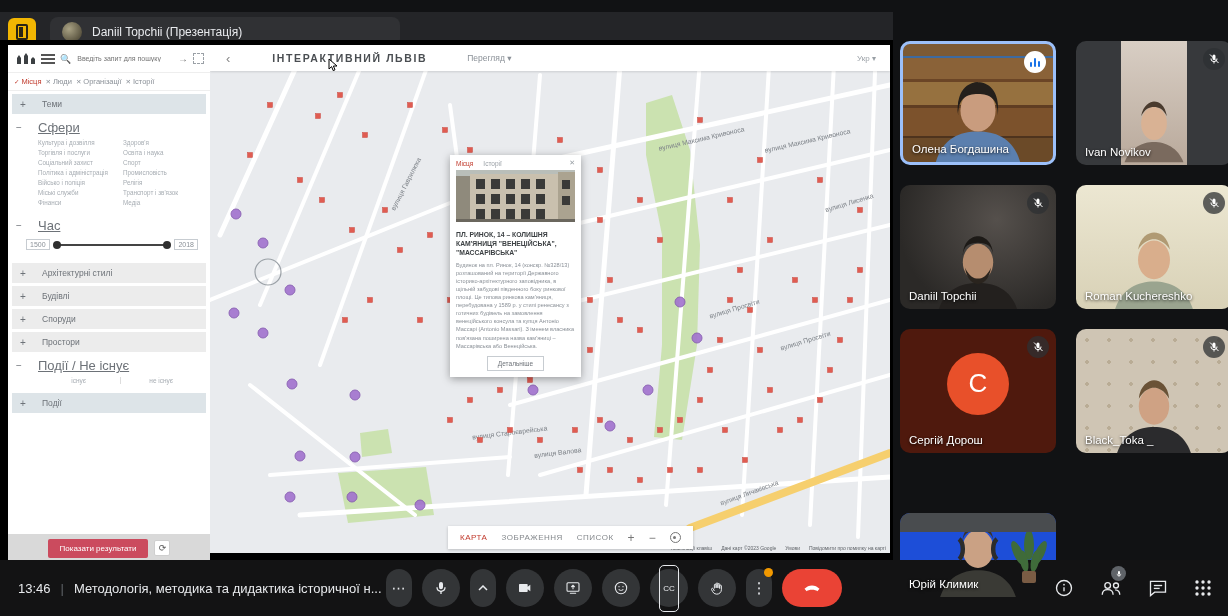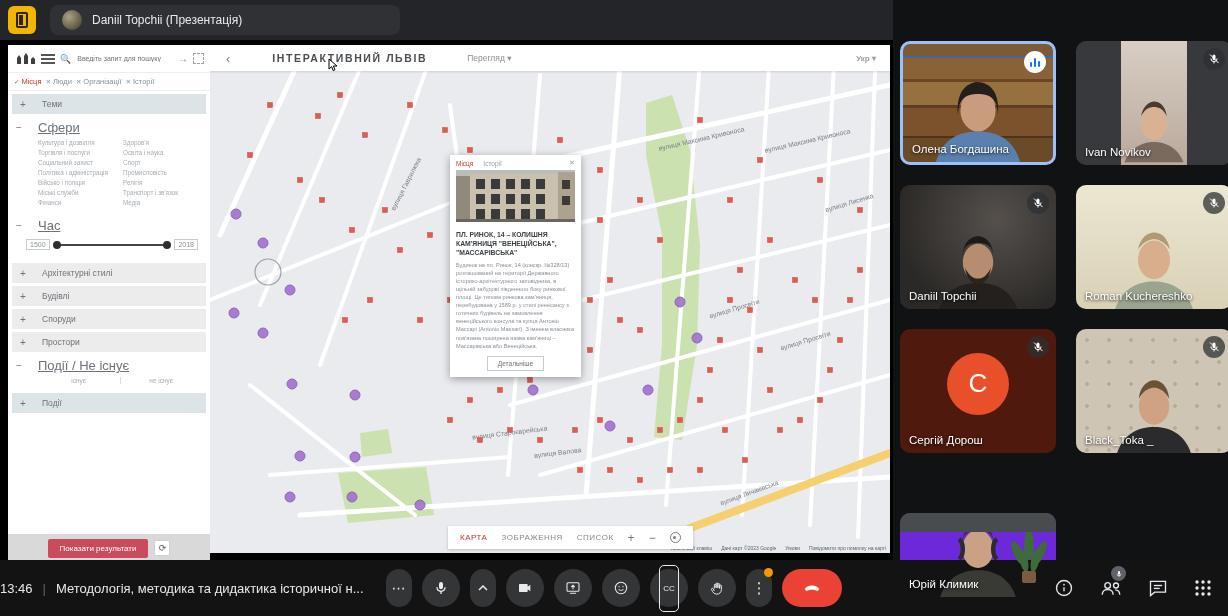--- a/index.html
+++ b/index.html
@@ -1,20 +1,20 @@
 <!DOCTYPE html>
 <html><head>
 <meta charset="utf-8">
 <style>
   html,body{margin:0;padding:0;background:#000;}
   *{box-sizing:border-box;font-family:"Liberation Sans",sans-serif;}
   .stage{position:relative;width:1228px;height:616px;background:#111214;overflow:hidden;}
 
   
-  .top-bar{position:absolute;left:0;top:0;width:893px;height:40px;background:#242528;display:flex;align-items:center;}
+  .top-bar{position:absolute;left:0;top:12px;width:893px;height:40px;background:#242528;display:flex;align-items:center;}
   .app-icon{width:28px;height:28px;margin-left:8px;border-radius:6px;background:#f2b602;display:flex;align-items:center;justify-content:center;cursor:pointer;}
   .door{width:12px;height:16px;border:2px solid #2a2516;border-radius:2px;position:relative;}
   .door:after{content:"";position:absolute;left:1px;top:1px;width:4px;height:10px;background:#2a2516;}
   .presenter-pill{margin-left:14px;height:30px;min-width:350px;background:#303134;border-radius:8px;display:flex;align-items:center;padding:0 12px;gap:10px;cursor:pointer;}
   .avatar{width:20px;height:20px;border-radius:50%;background:radial-gradient(circle at 35% 35%,#a9a284,#5d5743 70%,#3c3a2c);flex:0 0 auto;}
   .presenter-pill span.nm{color:#e8eaed;font-size:12px;white-space:nowrap;}
 
   
   .share-region{position:absolute;left:0;top:40px;width:893px;height:520px;background:#000;}
   
@@ -54,21 +54,21 @@
   .sb-footer{margin-top:auto;height:28px;background:#d9d9d9;display:flex;align-items:center;justify-content:center;gap:6px;}
   .btn-results{background:#cb4b5e;color:#fff;border:none;font-size:8px;padding:5px 12px;border-radius:2px;cursor:pointer;}
   .btn-refresh{width:16px;height:16px;background:#fff;border:1px solid #cfcfcf;border-radius:2px;color:#555;font-size:9px;line-height:14px;text-align:center;cursor:pointer;}
 
   
   .map-panel{position:absolute;left:210px;top:5px;width:680px;height:508px;background:#e9ebee;overflow:hidden;}
   .map-header{position:absolute;left:0;top:0;width:100%;height:26px;background:#fff;z-index:5;display:flex;align-items:center;box-shadow:0 1px 2px rgba(0,0,0,.12);}
   .back-ch{font-size:13px;color:#888;margin-left:16px;cursor:pointer;}
   .map-title{margin-left:42px;font-size:10.5px;letter-spacing:1.6px;color:#4a4e52;font-weight:bold;cursor:pointer;}
   .view-menu{margin-left:40px;font-size:8.5px;color:#8a9097;cursor:pointer;}
-  .lang-menu{margin-left:auto;margin-right:14px;font-size:8px;color:#9aa0a6;cursor:pointer;font-weight:bold;}
+  .lang-menu{margin-left:auto;margin-right:14px;font-size:8px;color:#9aa0a6;cursor:pointer;}
   .cursor-hand{position:absolute;left:118px;top:13px;z-index:6;}
   #map-svg{position:absolute;left:0;top:0;width:680px;height:508px;cursor:grab;}
   
   .popup{position:absolute;left:240px;top:110px;width:131px;background:#fff;z-index:6;box-shadow:0 2px 8px rgba(0,0,0,.35);padding:4px 6px 6px 6px;}
   .popup .ptabs{display:flex;gap:10px;font-size:6.5px;align-items:center;}
   .popup .ptab-a{color:#c0392b;cursor:pointer;}
   .popup .ptab-b{color:#9aa0a6;cursor:pointer;}
   .popup .pclose{margin-left:auto;color:#9aa0a6;font-size:7px;cursor:pointer;}
   .popup .pimg{margin-top:3px;}
   .popup h4{margin:4px 0 3px 0;font-size:6.8px;color:#3c4043;line-height:1.35;}
@@ -98,26 +98,26 @@
   .v1{border:3px solid #9cc0fa;background:
       linear-gradient(180deg,#7c5a35 0 10%,#3d6aa0 10% 12%,#8a6238 12% 30%,#6b4526 30% 32%,#96713f 32% 52%,#5f3d22 52% 54%,#7c522c 54% 78%,#4e331d 78% 80%,#6b4a28 80% 100%);}
   .v2{background:linear-gradient(90deg,#cdc3b2 0 20%,#b2a488 20% 23%,#d8d0bf 23% 55%,#c0b194 55% 58%,#cfc6b5 58% 100%),linear-gradient(#e7e0d2,#c9bda5);}
   .v3{background:#37393c;}
   .v3 .portrait{position:absolute;left:29%;top:0;width:42%;height:100%;background:linear-gradient(#d8cec4,#b9a99b);}
   .v4{background:radial-gradient(circle at 62% 28%,#55504c,#2b2927 75%);}
   .v5{background:linear-gradient(180deg,#ece7d2,#d8d1b6);}
   .v6{background:#4f190d;}
   .v6 .letter-avatar{position:absolute;left:50%;top:44%;transform:translate(-50%,-50%);width:62px;height:62px;border-radius:50%;background:#e8502a;color:#fff;font-size:26px;display:flex;align-items:center;justify-content:center;}
   .v7{background:radial-gradient(#b9ac95 12%,transparent 13%) 0 0/22px 22px,#cfc5b4;}
-  .v8{background:#6d28d9;margin-top:40px;}
+  .v8{background:#1d4ed8;margin-top:40px;}
   .v8 .letterbox{position:absolute;left:0;top:0;width:100%;height:19px;background:#494c4f;z-index:2;}
 
   
   .bottom-bar{position:absolute;left:0;top:560px;width:1228px;height:56px;background:#131314;display:flex;align-items:center;}
-  .bb-left{display:flex;align-items:center;gap:10px;margin-left:0;color:#e8eaed;font-size:13px;white-space:nowrap;}
+  .bb-left{display:flex;align-items:center;gap:10px;margin-left:18px;color:#e8eaed;font-size:13px;white-space:nowrap;}
   .bb-left .div{color:#5f6368;}
   .bb-center{position:absolute;left:50%;transform:translateX(-50%);display:flex;align-items:center;gap:10px;}
   .cbtn{width:38px;height:38px;border-radius:50%;background:#333537;display:flex;align-items:center;justify-content:center;color:#e8eaed;cursor:pointer;position:relative;}
   .cbtn.small{width:26px;height:38px;border-radius:19px;}
   .cbtn.hang{width:60px;border-radius:19px;background:#ea4335;}
   .cbtn .dot-badge{position:absolute;top:-1px;right:-1px;width:9px;height:9px;border-radius:50%;background:#f29900;}
   .bb-right{position:absolute;right:16px;display:flex;align-items:center;gap:26px;color:#e8eaed;}
   .rbtn{cursor:pointer;position:relative;display:flex;}
   .rbtn .mini-badge{position:absolute;top:-12px;right:-4px;width:15px;height:15px;border-radius:50%;background:#5f6368;display:flex;align-items:center;justify-content:center;}
   .ellipsis{font-size:14px;letter-spacing:1px;}

